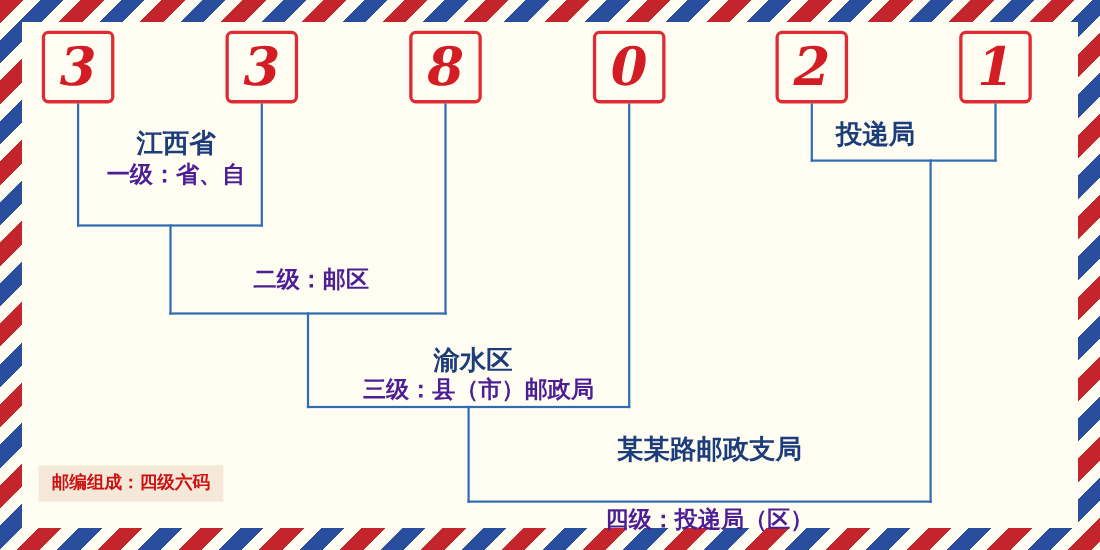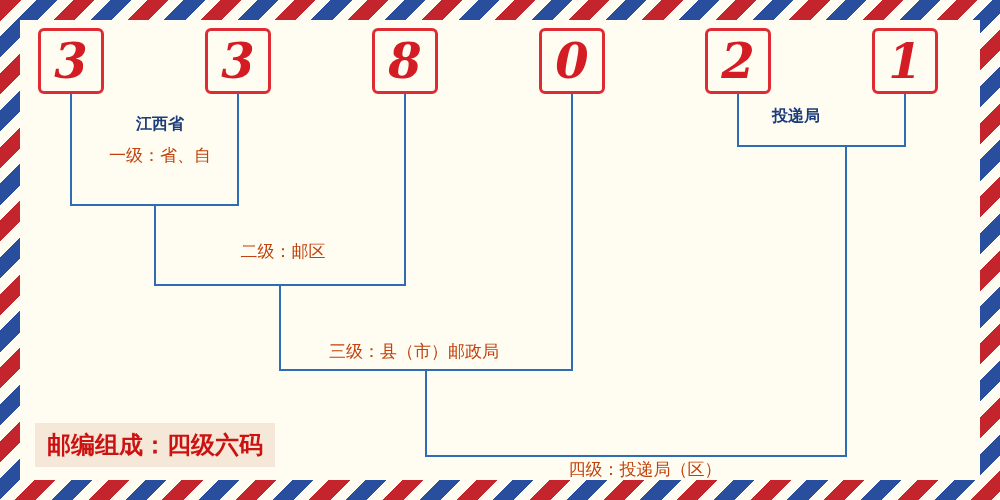--- a/index.html
+++ b/index.html
@@ -13,24 +13,24 @@
   .canvas { position:absolute; inset:20px; background:#fffdf2; }
   .digit-box { position:absolute; top:28px; width:66px; height:66px;
                border:3px solid #df2b33; border-radius:6px; background:#fffdf2;
                display:flex; align-items:center; justify-content:center; }
   .digit { font-family:"DejaVu Serif", serif; font-style:italic; font-weight:bold;
            font-size:48px; line-height:1; color:#d41c24; }
   .line { position:absolute; background:#2e6db4; }
   .line.v { width:2px; }
   .line.h { height:2px; }
   .lbl { position:absolute; text-align:center; white-space:nowrap; }
-  .name { color:#1c3d7a; font-weight:bold; font-size:16px; }
-  .desc { color:#c2410c; font-weight:normal; font-size:17px; }
+  .name { color:#1c3d7a; font-weight:bold; font-size:24px; }
+  .desc { color:#4c1d95; font-weight:bold; font-size:21px; }
   .note { position:absolute; left:35px; top:423px; background:#f5e8d8;
-          color:#cc1111; font-weight:bold; font-size:24px; padding:6px 12px; }
+          color:#cc1111; font-weight:bold; font-size:16px; padding:6px 12px; }
 </style>
 </head>
 <body>
 
 <div class="page">
   <div class="frame"></div>
   <div class="canvas"></div>
 
   <div class="digit-box" style="left:38px;">
     <span class="digit">3</span>
@@ -69,20 +69,22 @@
 
   <div class="line v" style="left:737px;top:94px;height:53px;"></div>
   <div class="line h" style="left:737px;top:145px;width:169px;"></div>
   <div class="line v" style="left:904px;top:94px;height:53px;"></div>
 
   <div class="lbl name" style="left:80px;top:114px;width:160px;">江西省</div>
   <div class="lbl desc" style="left:70px;top:144px;width:180px;">一级：省、自</div>
 
   <div class="lbl desc" style="left:193px;top:240px;width:180px;">二级：邮区</div>
 
-  <div class="lbl desc" style="left:304px;top:340px;width:220px;">三级：县（市）邮政局</div>
+  <div class="lbl name" style="left:350px;top:311px;width:160px;">渝水区</div>
+  <div class="lbl desc" style="left:325px;top:340px;width:220px;">三级：县（市）邮政局</div>
 
+  <div class="lbl name" style="left:535px;top:392px;width:220px;">某某路邮政支局</div>
   <div class="lbl desc" style="left:535px;top:426px;width:220px;margin-top:32px;">四级：投递局（区）</div>
 
   <div class="lbl name" style="left:716px;top:106px;width:160px;">投递局</div>
 
   <div class="note">邮编组成：四级六码</div>
 </div>
 
 </body></html>

